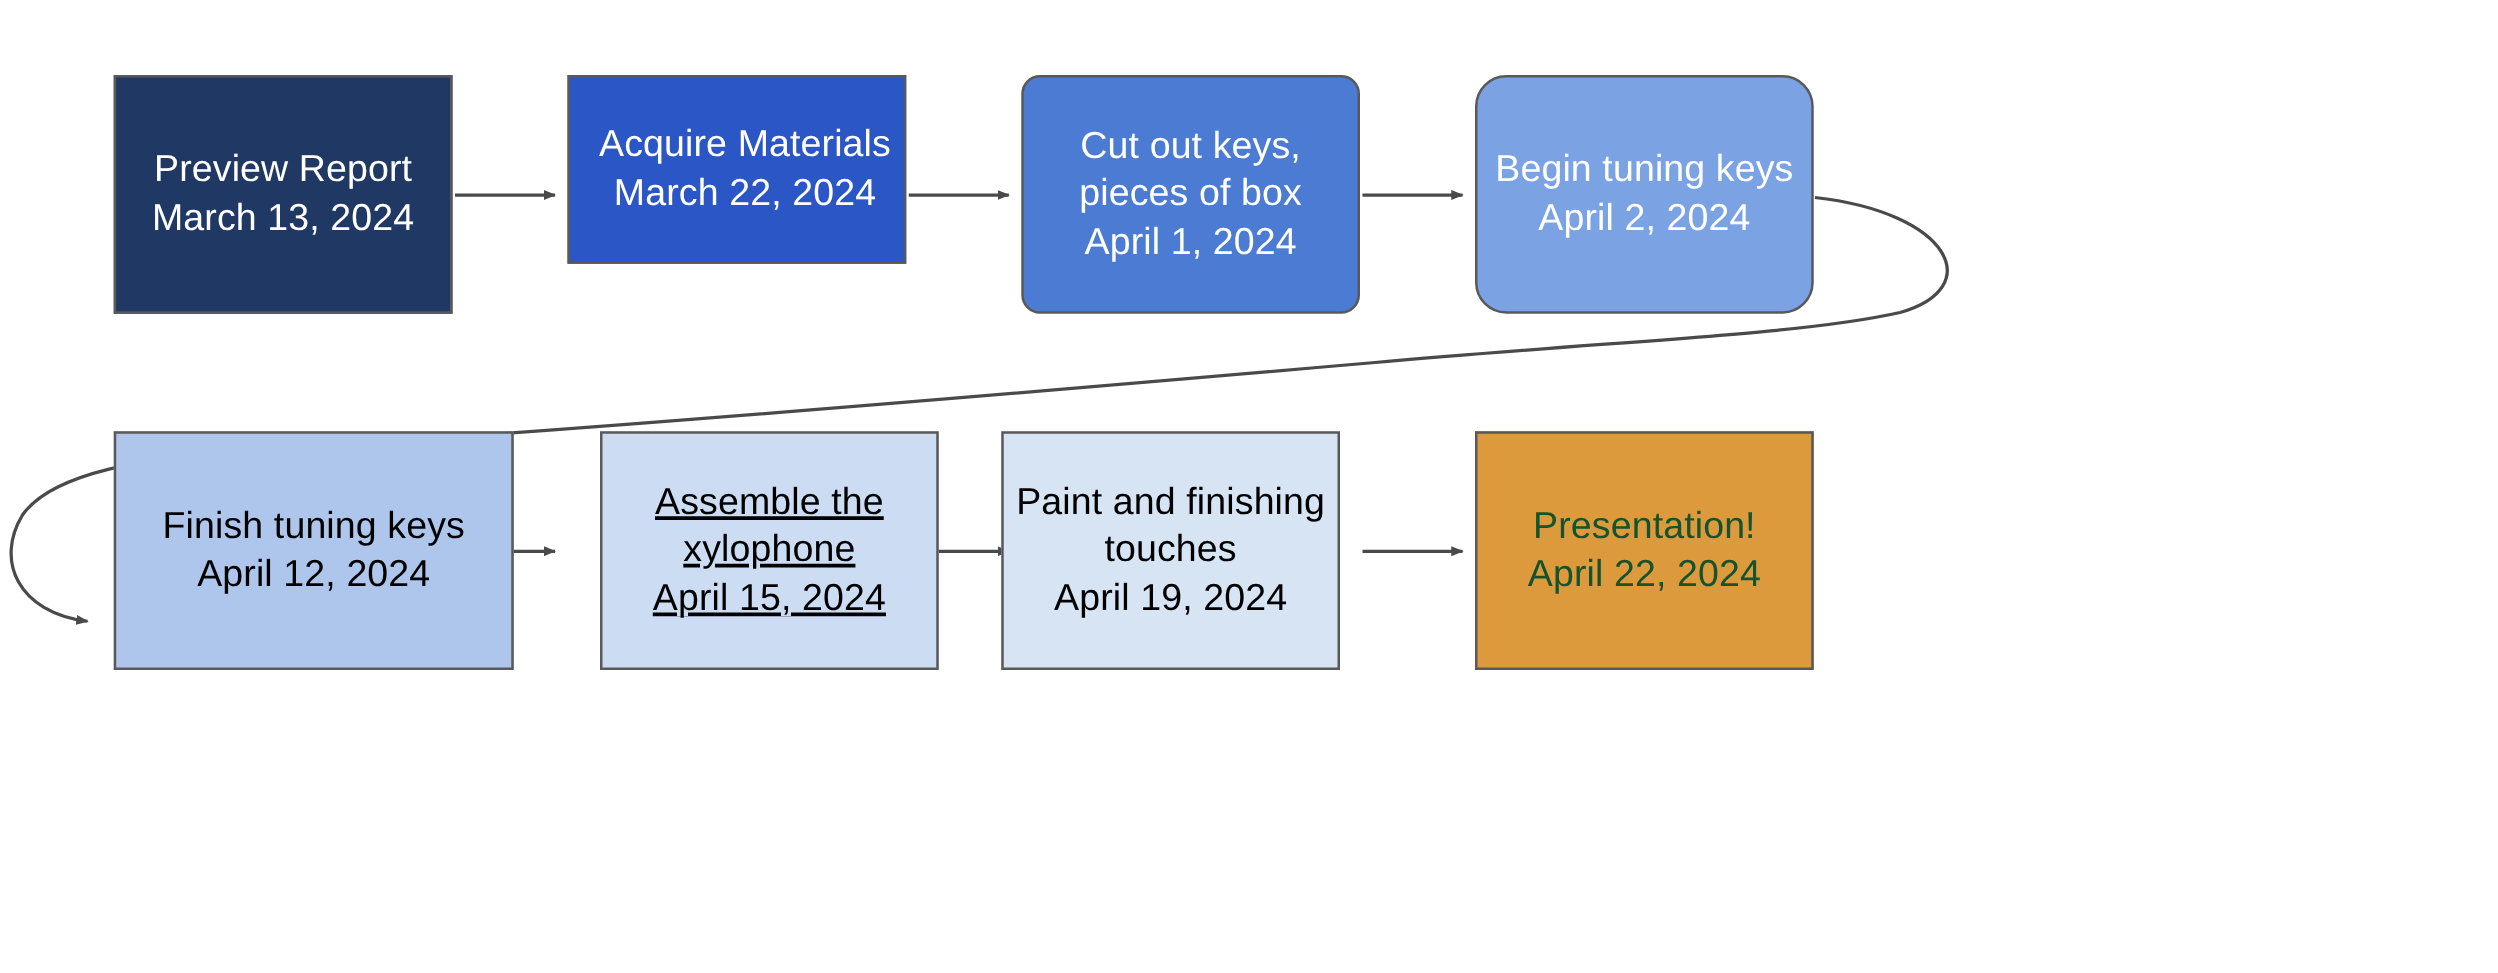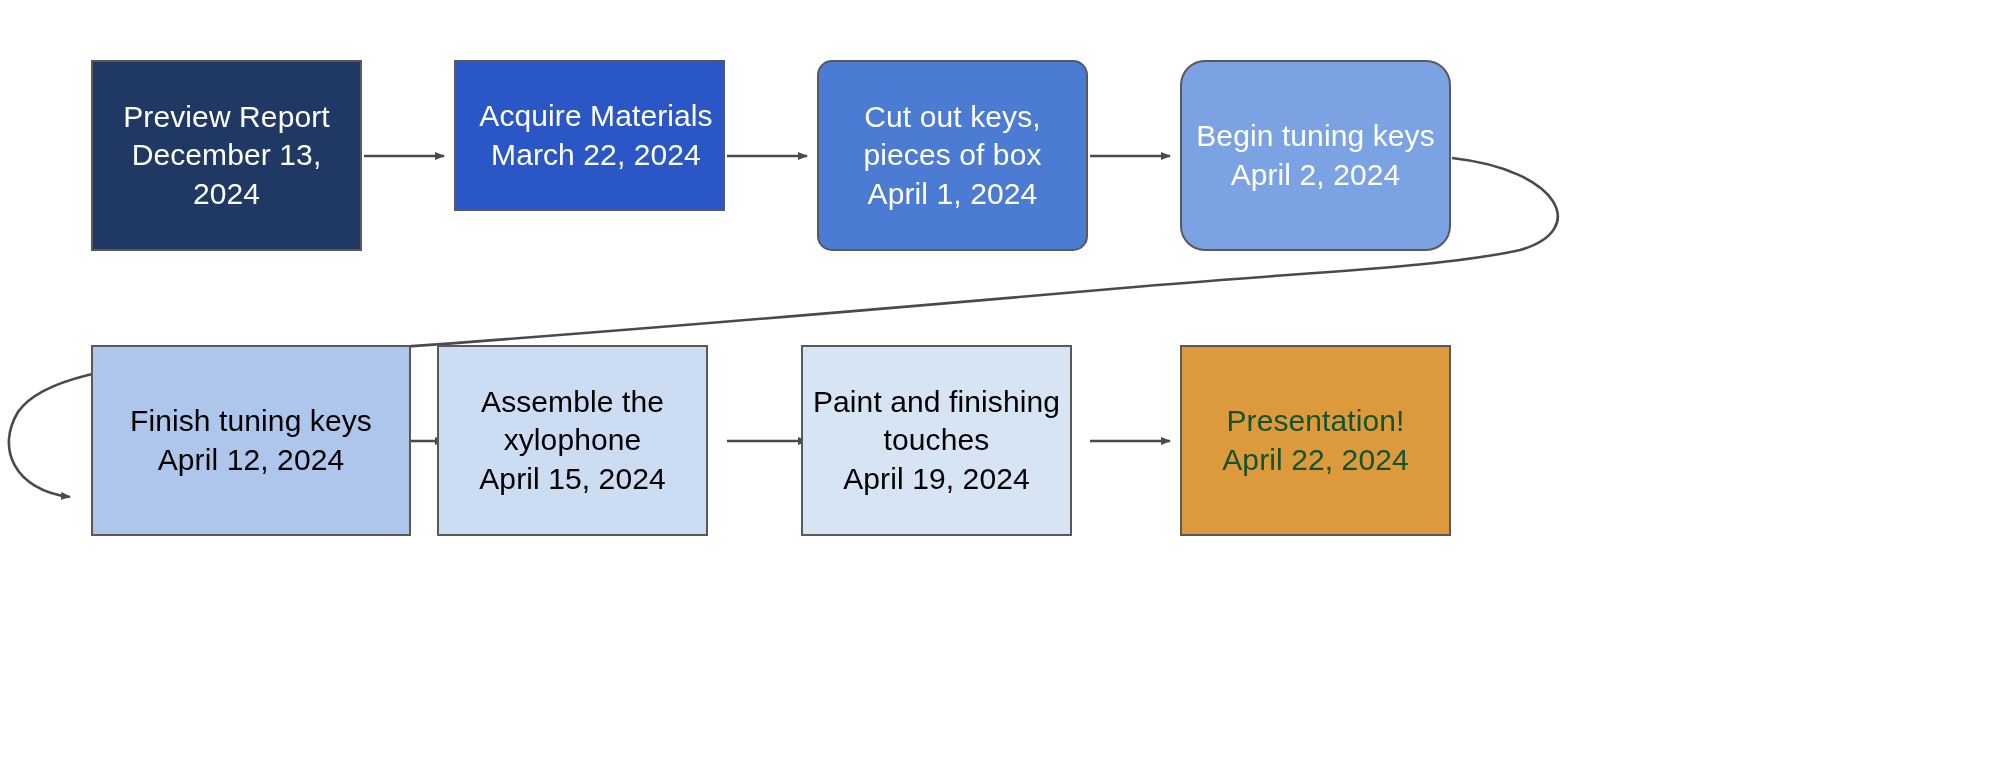--- a/index.html
+++ b/index.html
@@ -62,31 +62,31 @@
         <path d="M 1090 156 L 1170 156" fill="none" stroke="#4a4a4a" stroke-width="2.6" marker-end="url(#arrowhead)"></path>
         <path d="M 1452 158 C 1560 170 1590 230 1520 250 C 1440 268 1300 272 1100 290 C 800 316 420 348 230 358 C 110 364 40 380 18 412 C -4 448 14 490 70 497" fill="none" stroke="#4a4a4a" stroke-width="2.6" marker-end="url(#arrowhead)"></path>
         <path d="M 364 441 L 444 441" fill="none" stroke="#4a4a4a" stroke-width="2.6" marker-end="url(#arrowhead)"></path>
         <path d="M 727 441 L 807 441" fill="none" stroke="#4a4a4a" stroke-width="2.6" marker-end="url(#arrowhead)"></path>
         <path d="M 1090 441 L 1170 441" fill="none" stroke="#4a4a4a" stroke-width="2.6" marker-end="url(#arrowhead)"></path>
       </g>
   </svg>
 
   <div id="nodes">
       <div class="node" style="left: 91px; top: 60px; width: 271px; height: 191px; background: rgb(31, 56, 100); color: rgb(255, 255, 255); border-color: rgb(89, 89, 89);"><span class="node-text">Preview Report
-December 13, 2024</span></div>
+March 13, 2024</span></div>
       <div class="node" style="left: 454px; top: 60px; width: 271px; height: 151px; background: rgb(42, 86, 198); color: rgb(255, 255, 255); border-color: rgb(89, 89, 89); padding-left: 21px;"><span class="node-text">Acquire Materials
 March 22, 2024</span></div>
       <div class="node" style="left: 817px; top: 60px; width: 271px; height: 191px; background: rgb(75, 123, 210); color: rgb(255, 255, 255); border-color: rgb(89, 89, 89); border-radius: 15px;"><span class="node-text">Cut out keys,
 pieces of box
 April 1, 2024</span></div>
       <div class="node" style="left: 1180px; top: 60px; width: 271px; height: 191px; background: rgb(123, 162, 227); color: rgb(255, 255, 255); border-color: rgb(89, 89, 89); border-radius: 25px;"><span class="node-text">Begin tuning keys
 April 2, 2024</span></div>
       <div class="node" style="left: 91px; top: 345px; width: 320px; height: 191px; background: rgb(175, 198, 236); color: rgb(0, 0, 0); border-color: rgb(89, 89, 89);"><span class="node-text">Finish tuning keys
 April 12, 2024</span></div>
-      <div class="node" style="left: 437px; top: 345px; width: 271px; height: 191px; background: rgb(204, 220, 243); color: rgb(0, 0, 0); border-color: rgb(89, 89, 89);"><span class="node-text">Assemble the
+      <div class="node" style="left: 480px; top: 345px; width: 271px; height: 191px; background: rgb(204, 220, 243); color: rgb(0, 0, 0); border-color: rgb(89, 89, 89); text-decoration: underline;"><span class="node-text">Assemble the
 xylophone
 April 15, 2024</span></div>
       <div class="node" style="left: 801px; top: 345px; width: 271px; height: 191px; background: rgb(214, 228, 244); color: rgb(0, 0, 0); border-color: rgb(89, 89, 89);"><span class="node-text">Paint and finishing
 touches
 April 19, 2024</span></div>
       <div class="node" style="left: 1180px; top: 345px; width: 271px; height: 191px; background: rgb(221, 154, 60); color: #14532d; border-color: rgb(89, 89, 89);"><span class="node-text">Presentation!
 April 22, 2024</span></div>
     </div>
 
 </div>

